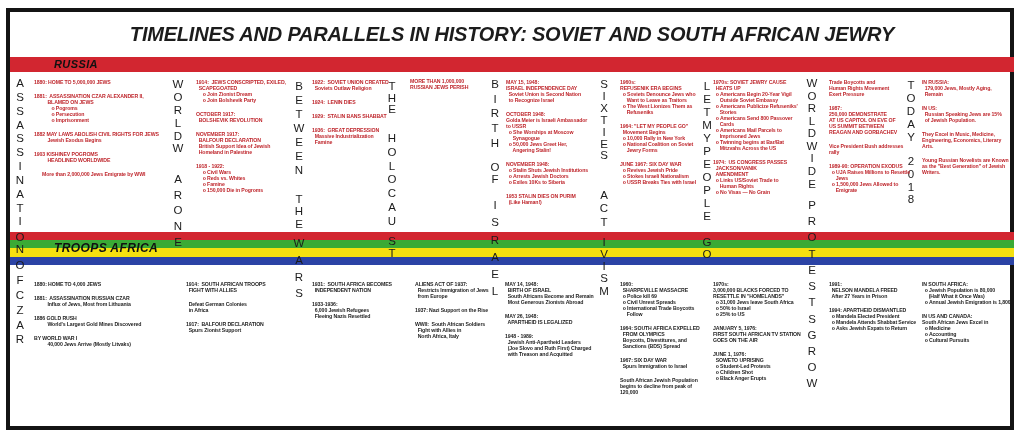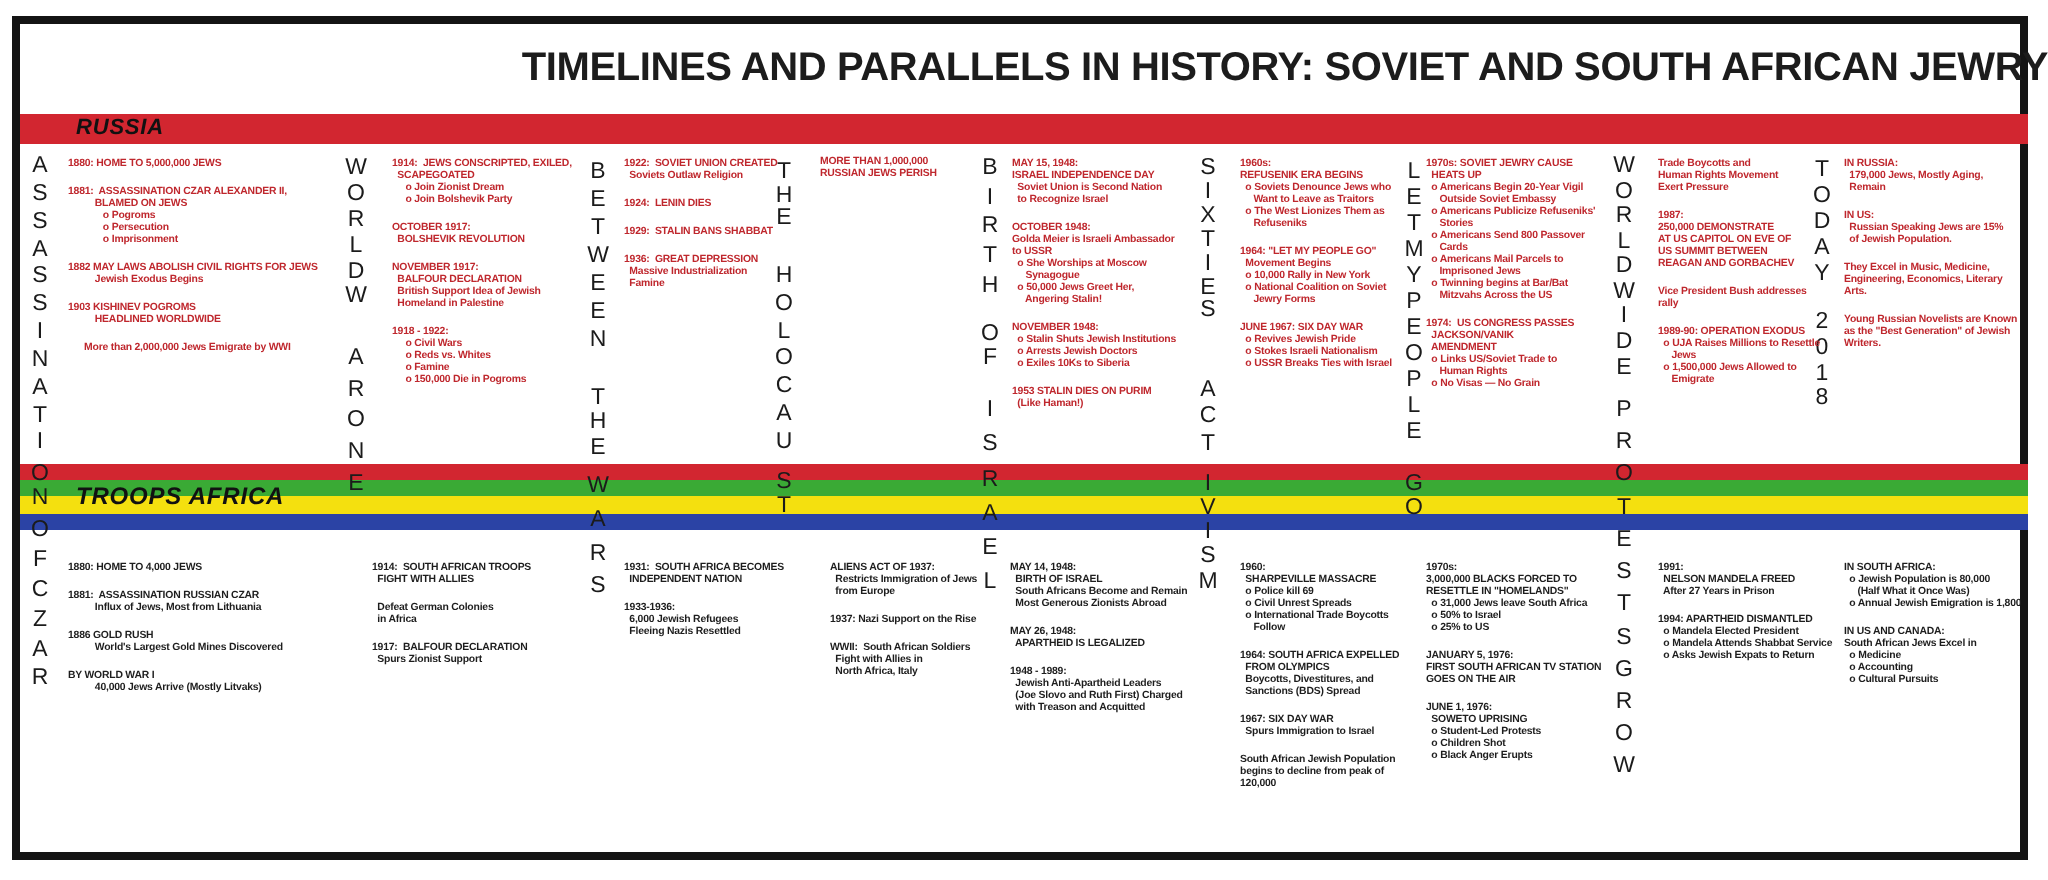--- a/index.html
+++ b/index.html
@@ -1,20 +1,20 @@
 <!DOCTYPE html>
 <html><head>
 <meta charset="utf-8">
 <style>
   html,body{margin:0;padding:0;background:#ededed;font-family:"Liberation Sans",sans-serif;}
   .page{position:relative;width:1024px;height:440px;background:#fff;overflow:hidden;}
   .frame{position:absolute;left:6px;top:8px;width:1008px;height:422px;box-sizing:border-box;border:4px solid #141414;background:#fff;z-index:0;}
-  .title{position:absolute;left:0;top:23px;width:100%;text-align:right;font-size:20px;font-weight:700;letter-spacing:-0.2px;color:#1c1c1c;z-index:2;}
+  .title{position:absolute;left:0;top:23px;width:100%;text-align:center;font-size:20px;font-weight:700;letter-spacing:-0.2px;color:#1c1c1c;z-index:2;font-style:italic;}
   .russia-band{position:absolute;left:10px;top:57px;width:1004px;height:15px;background:#d22630;z-index:1;}
-  .band-label{position:absolute;left:38px;font-size:11px;font-weight:700;font-style:italic;color:#111;letter-spacing:0.4px;z-index:4;}
+  .band-label{position:absolute;left:54px;font-size:11px;font-weight:700;font-style:italic;color:#111;letter-spacing:0.4px;z-index:4;}
   .russia-label{top:58px;}
   .sa-label{top:241px;font-size:12px;}
   .sa-stripe{position:absolute;left:10px;width:1004px;z-index:1;}
   .s-red{top:232px;height:8px;background:#d22630;}
   .s-green{top:240px;height:8px;background:#3aaa35;}
   .s-yellow{top:248px;height:9px;background:#f4e00f;}
   .s-blue{top:257px;height:8px;background:#2b43a5;}
   .vword{position:absolute;display:flex;flex-direction:column;justify-content:space-between;align-items:center;width:16px;color:#1b1b1b;font-size:11.5px;font-weight:400;line-height:1;z-index:3;}
   .col{position:absolute;z-index:3;}
   .blk{white-space:pre;font-size:5.2px;line-height:6px;font-weight:700;letter-spacing:-0.1px;margin-bottom:8px;}

